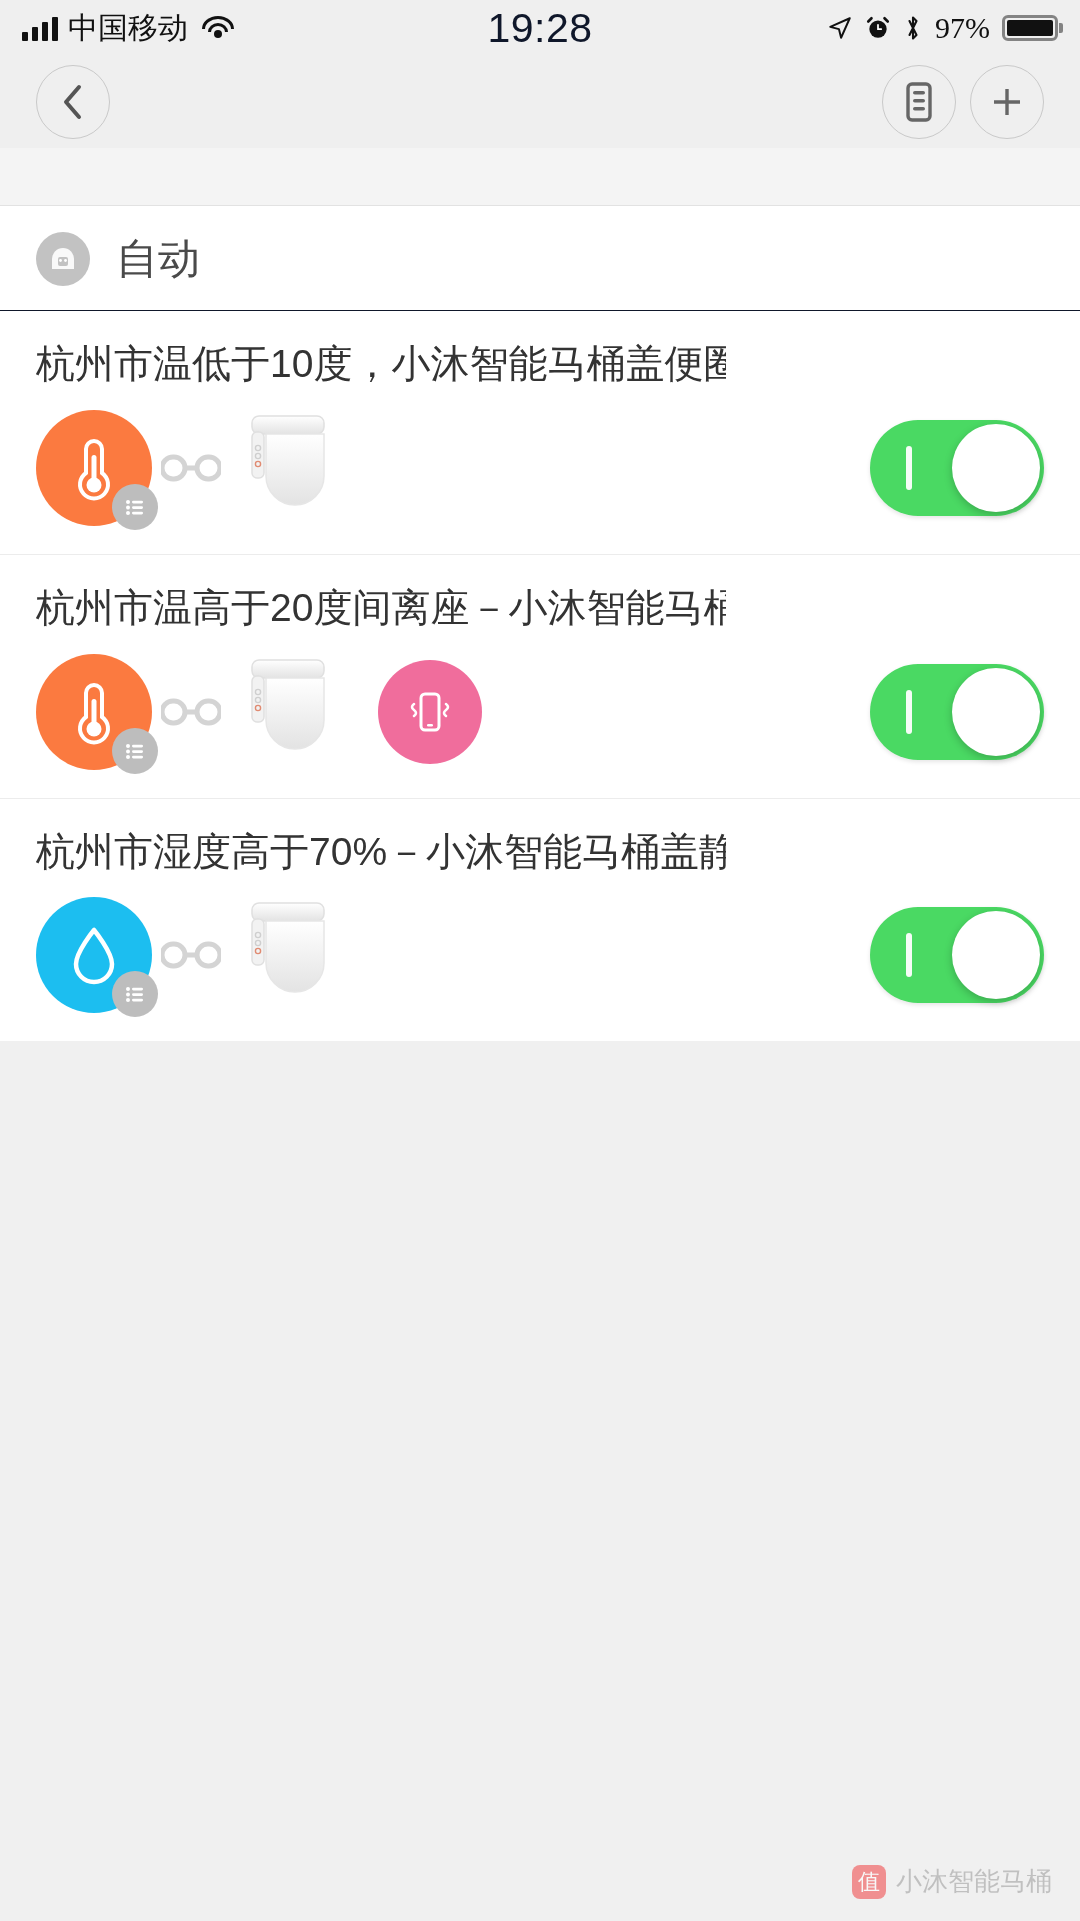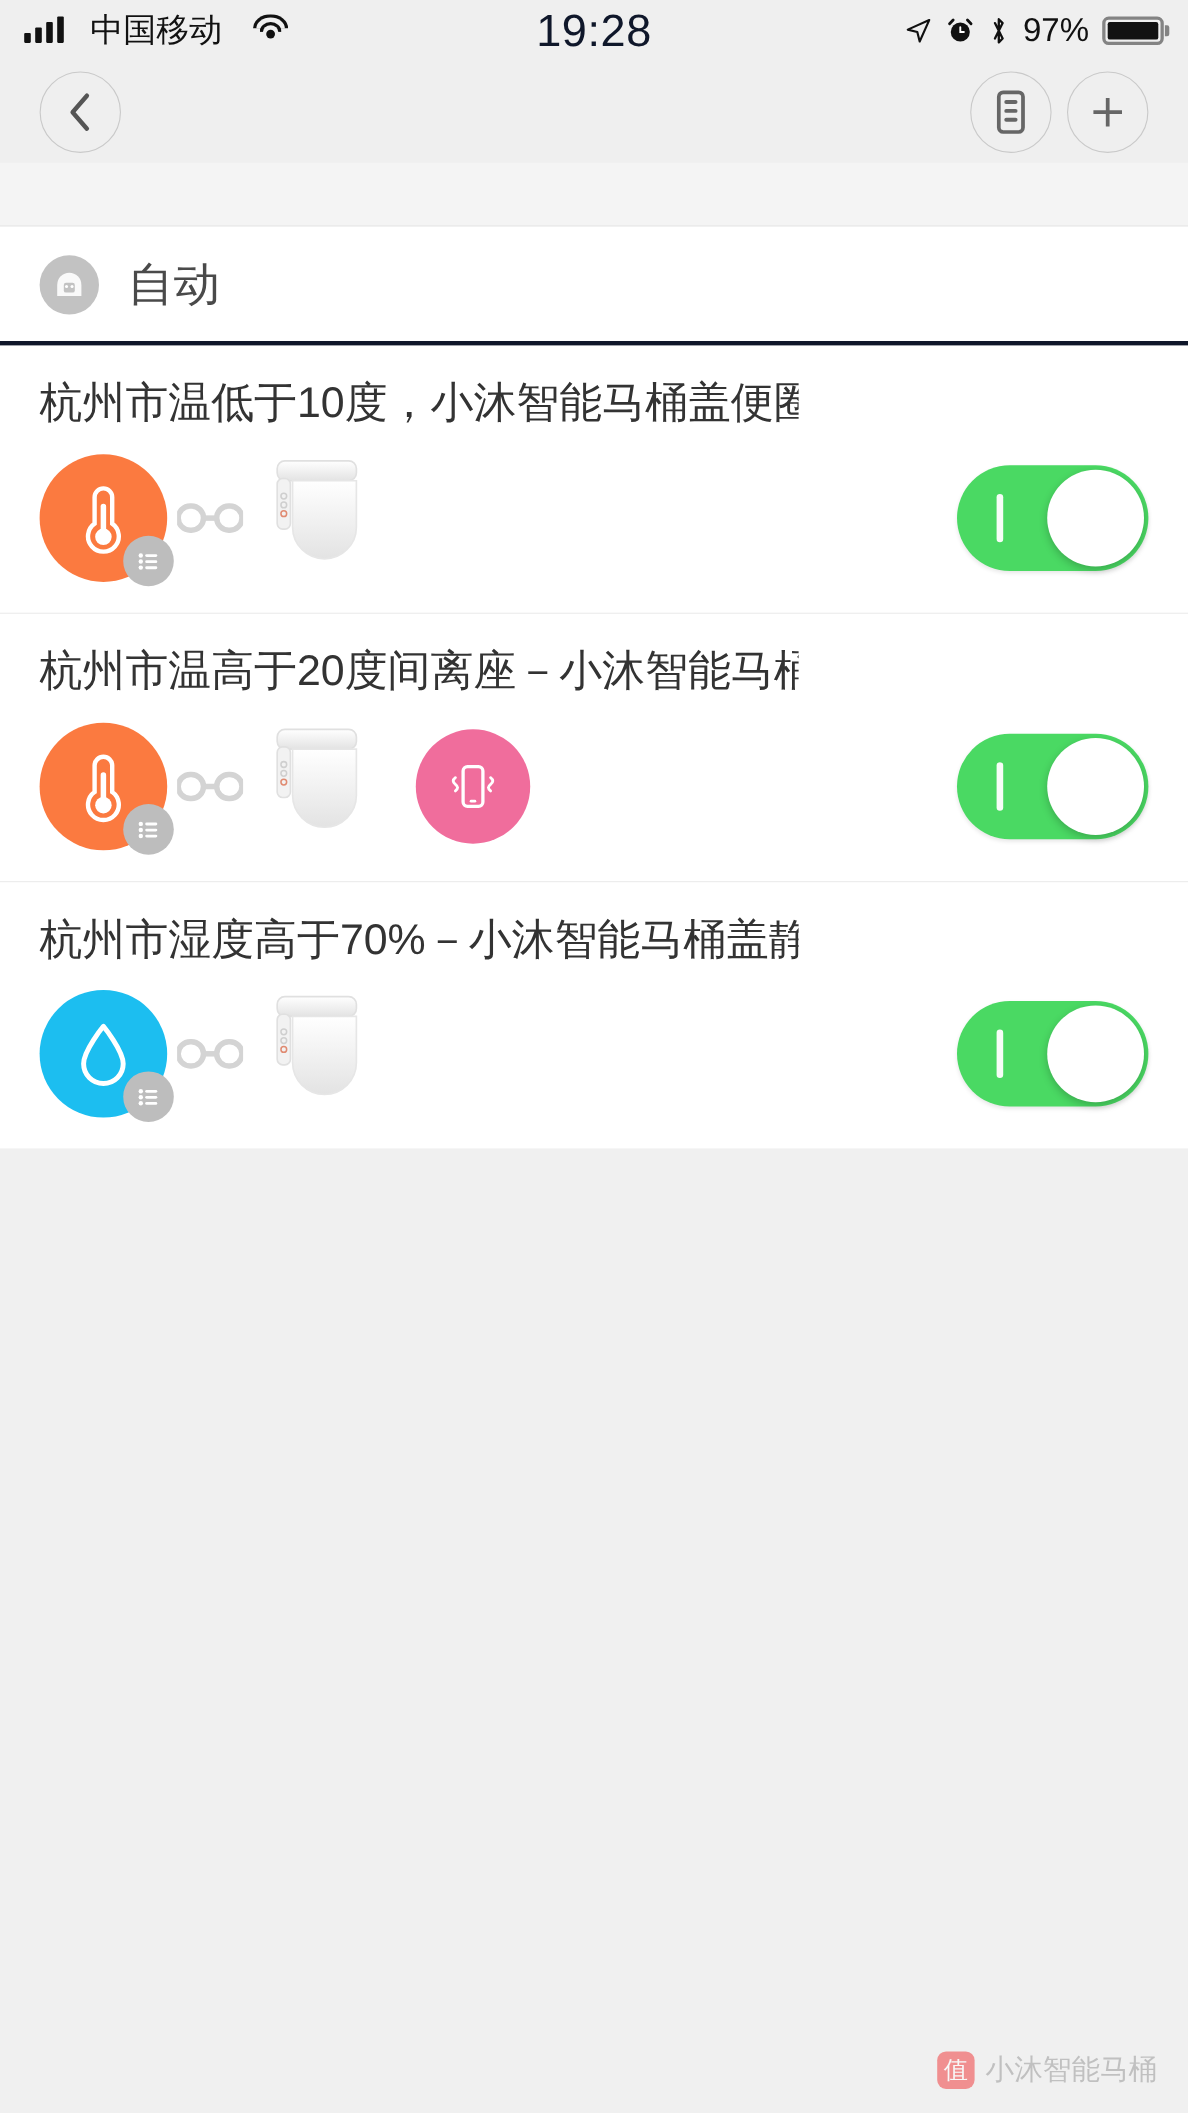--- a/index.html
+++ b/index.html
@@ -9,39 +9,39 @@
     font-family:"Liberation Sans","DejaVu Sans",sans-serif;
     overflow:hidden;
   }
   .phone { position:relative; width:1080px; height:1921px; background:#f0f0f0; }
 
   
   .statusbar {
     position:relative; height:56px; background:#efefef;
     display:flex; align-items:center; padding:0 22px;
   }
-  .sb-left { display:flex; align-items:flex-start; gap:24px; }
+  .sb-left { display:flex; align-items:center; gap:10px; }
   .sig { display:flex; align-items:flex-end; gap:4px; height:26px; }
   .sig i { display:block; width:6px; background:#111; border-radius:1px; }
   .sig i:nth-child(1){ height:9px; }
   .sig i:nth-child(2){ height:14px; }
   .sig i:nth-child(3){ height:19px; }
   .sig i:nth-child(4){ height:24px; }
   .carrier { font-size:30px; color:#111; line-height:30px; letter-spacing:0px; }
   .wifi { position:relative; width:32px; height:24px; margin-left:4px; }
   .wifi span { position:absolute; left:50%; transform:translateX(-50%);
                border:3.5px solid #111; border-bottom:none;
                border-radius:50% 50% 0 0 / 100% 100% 0 0; }
   .wifi .a { width:32px; height:13px; top:0; }
   .wifi .b { width:20px; height:9px; top:7px; }
   .wifi .c { width:8px; height:5px; top:14px; border:none; background:#111;
              border-radius:50% 50% 50% 50%; height:8px; }
   .sb-center { position:absolute; left:0; right:0; text-align:center;
                font-size:41px; color:#0f172a; letter-spacing:0.5px; }
-  .sb-right { margin-left:auto; display:flex; align-items:center; gap:12px; }
+  .sb-right { margin-left:auto; display:flex; align-items:center; gap:12px;font-family:Liberation Serif, serif; }
   .loc-ic { width:26px; height:26px; }
   .alarm-ic { width:26px; height:26px; }
   .bt-ic { width:20px; height:28px; }
   .batt-pct { font-size:30px; color:#111; }
   .batt {
     position:relative; width:56px; height:26px;
     border:3px solid rgba(0,0,0,.45); border-radius:6px; padding:2px;
   }
   .batt::after { content:""; position:absolute; right:-8px; top:50%;
     transform:translateY(-50%); width:4px; height:10px;
@@ -60,21 +60,21 @@
   }
   .nav-right { margin-left:auto; display:flex; gap:14px; }
 
   
   .spacer { height:58px; background:#f4f4f4; border-bottom:1px solid #e2e2e2; }
   .card { background:#fff; }
 
   .section-head {
     display:flex; align-items:center; gap:26px;
     padding:26px 36px 24px 36px;
-    border-bottom:4px solid #0f172a;
+    border-bottom:1px solid #0f172a;
   }
   .robot-circle {
     width:54px; height:54px; border-radius:50%; background:#c2c2c2;
     display:flex; align-items:center; justify-content:center; flex:none;
   }
   .section-title { font-size:42px; color:#4a4a4a; line-height:1; }
 
   .rule { padding:30px 36px 26px 36px; border-bottom:1px solid #ececec; position:relative; }
   .rule:last-child { border-bottom:none; }
   .rule-title {

